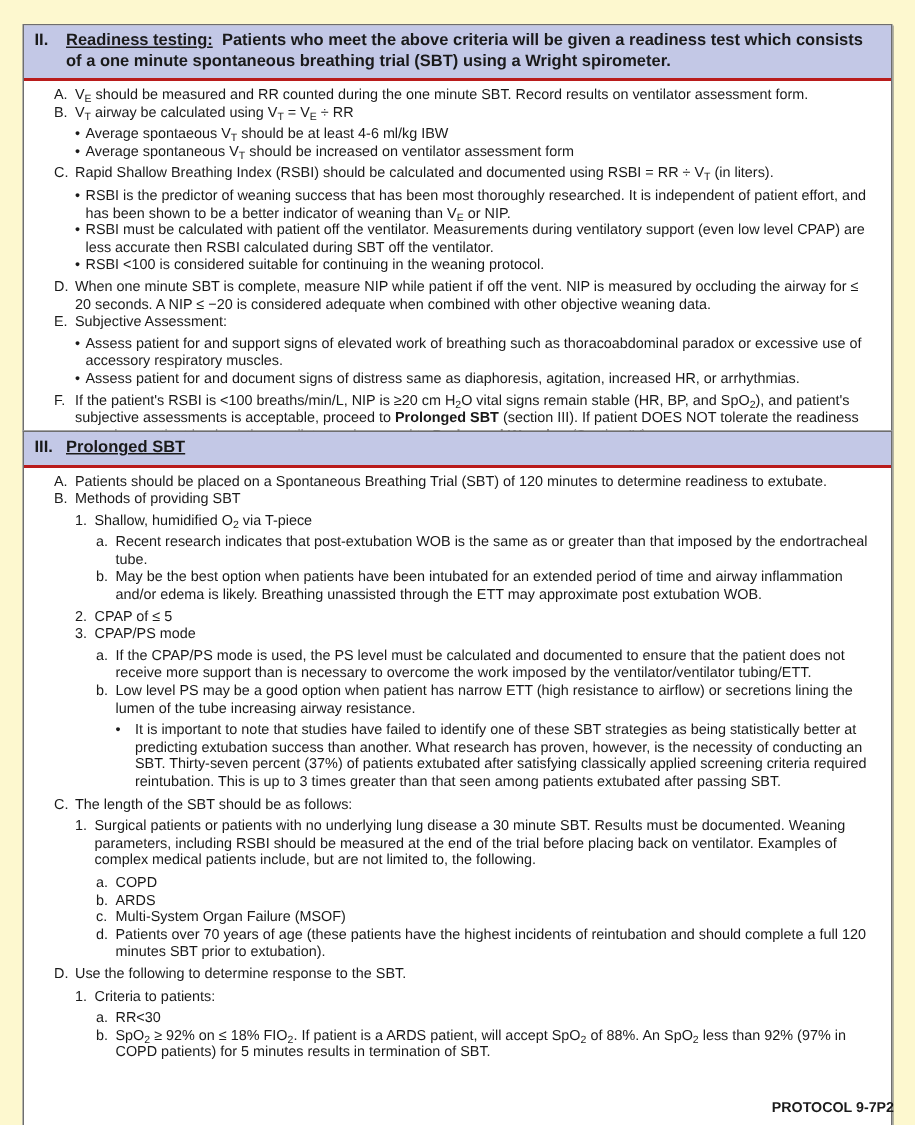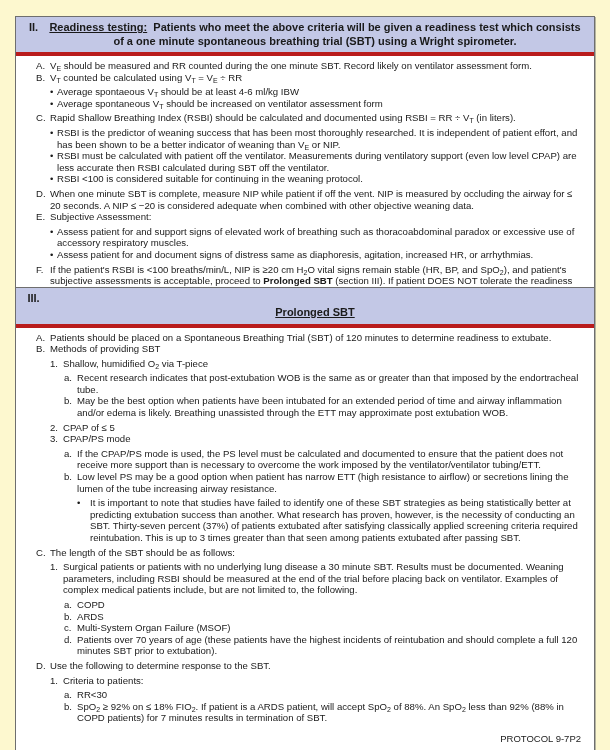--- a/index.html
+++ b/index.html
@@ -14,66 +14,65 @@
     position: absolute; left: 15px; width: 580px;
     background: #ffffff;
     border: 1px solid #6e6e6e;
     box-shadow: 1px 1px 0 #b5b5a0;
     box-sizing: border-box;
   }
   #box2 { top: 287px; height: 508px; }
   #box1 { top: 16px; height: 272px; }
   .hdr {
     background: #c3c8e6;
-    border-bottom: 4px solid #b91c1c;
+    border-bottom: 2px solid #b91c1c;
     font-weight: bold;
     font-size: 11px;
     line-height: 13.5px;
     padding: 4px 8px 4px 7px;
     display: flex;
-    text-align: center;
   }
   .hdr .num { width: 21px; flex: none; }
-  .hdr .u { text-decoration: underline; margin-top: 14px; }
+  .hdr .u { text-decoration: underline; }
   .body { padding: 4px 10px 0 20px; font-size: 9.6px; line-height: 11.6px; }
   .row { display: flex; }
   .lbl { flex: none; width: 14px; }
   .lbl2 { flex: none; width: 13px; }
   .txt { flex: 1; }
   .blist { margin: 3px 0 3px 14px; }
   .bul { display: flex; }
   .bul .dot { flex: none; width: 7px; }
   .lvl1 { margin-left: 14px; }
   .gap { margin-top: 3px; }
   sub { font-size: 7px; vertical-align: -2px; line-height: 0; }
   b { font-weight: bold; }
   .footer {
-    position: absolute; right: 29px; top: 733px;
-    font-size: 9.5px; font-weight: normal;
+    position: absolute; right: 14px; top: 733px;
+    font-size: 9.5px; font-weight: bold;
   }
 </style>
 </head>
 <body>
 
 <div class="box" id="box1">
   <div class="hdr">
     <span class="num">II.</span>
     <span class="txt">
       <span class="u">Readiness testing:</span>&nbsp;
       <span>Patients who meet the above criteria will be given a readiness test which consists of a one minute spontaneous breathing trial (SBT) using a Wright spirometer.</span>
     </span>
   </div>
   <div class="body">
     <div class="row">
       <span class="lbl">A.</span>
-      <span class="txt"><span>V</span><sub>E</sub><span> should be measured and RR counted during the one minute SBT. Record likely on ventilator assessment form.</span></span>
+      <span class="txt"><span>V</span><sub>E</sub><span> should be measured and RR counted during the one minute SBT. Record results on ventilator assessment form.</span></span>
     </div>
     <div class="row">
       <span class="lbl">B.</span>
-      <span class="txt"><span>V</span><sub>T</sub><span> counted be calculated using V</span><sub>T</sub><span> = V</span><sub>E</sub><span> ÷ RR</span></span>
+      <span class="txt"><span>V</span><sub>T</sub><span> airway be calculated using V</span><sub>T</sub><span> = V</span><sub>E</sub><span> ÷ RR</span></span>
     </div>
     <div class="blist">
       <div class="bul">
           <span class="dot">•</span>
           <span class="txt"><span>Average spontaeous V</span><sub>T</sub><span> should be at least 4-6 ml/kg IBW</span></span>
         </div>
       <div class="bul">
           <span class="dot">•</span>
           <span class="txt"><span>Average spontaneous V</span><sub>T</sub><span> should be increased on ventilator assessment form</span></span>
         </div>
@@ -210,20 +209,20 @@
         <span class="lbl2">1.</span>
         <span class="txt">Criteria to patients:</span>
       </div>
       <div class="lvl1 gap">
         <div class="row">
             <span class="lbl2">a.</span>
             <span class="txt">RR&lt;30</span>
           </div>
         <div class="row">
             <span class="lbl2">b.</span>
-            <span class="txt"><span>SpO</span><sub>2</sub><span> ≥ 92% on ≤ 18% FIO</span><sub>2</sub><span>. If patient is a ARDS patient, will accept SpO</span><sub>2</sub><span> of 88%. An SpO</span><sub>2</sub><span> less than 92% (88% in COPD patients) for 7 minutes results in termination of SBT.</span></span>
+            <span class="txt"><span>SpO</span><sub>2</sub><span> ≥ 92% on ≤ 18% FIO</span><sub>2</sub><span>. If patient is a ARDS patient, will accept SpO</span><sub>2</sub><span> of 88%. An SpO</span><sub>2</sub><span> less than 92% (97% in COPD patients) for 5 minutes results in termination of SBT.</span></span>
           </div>
       </div>
     </div>
   </div>
 </div>
 
 <div class="footer">PROTOCOL 9-7P2</div>
 
 </body></html>

